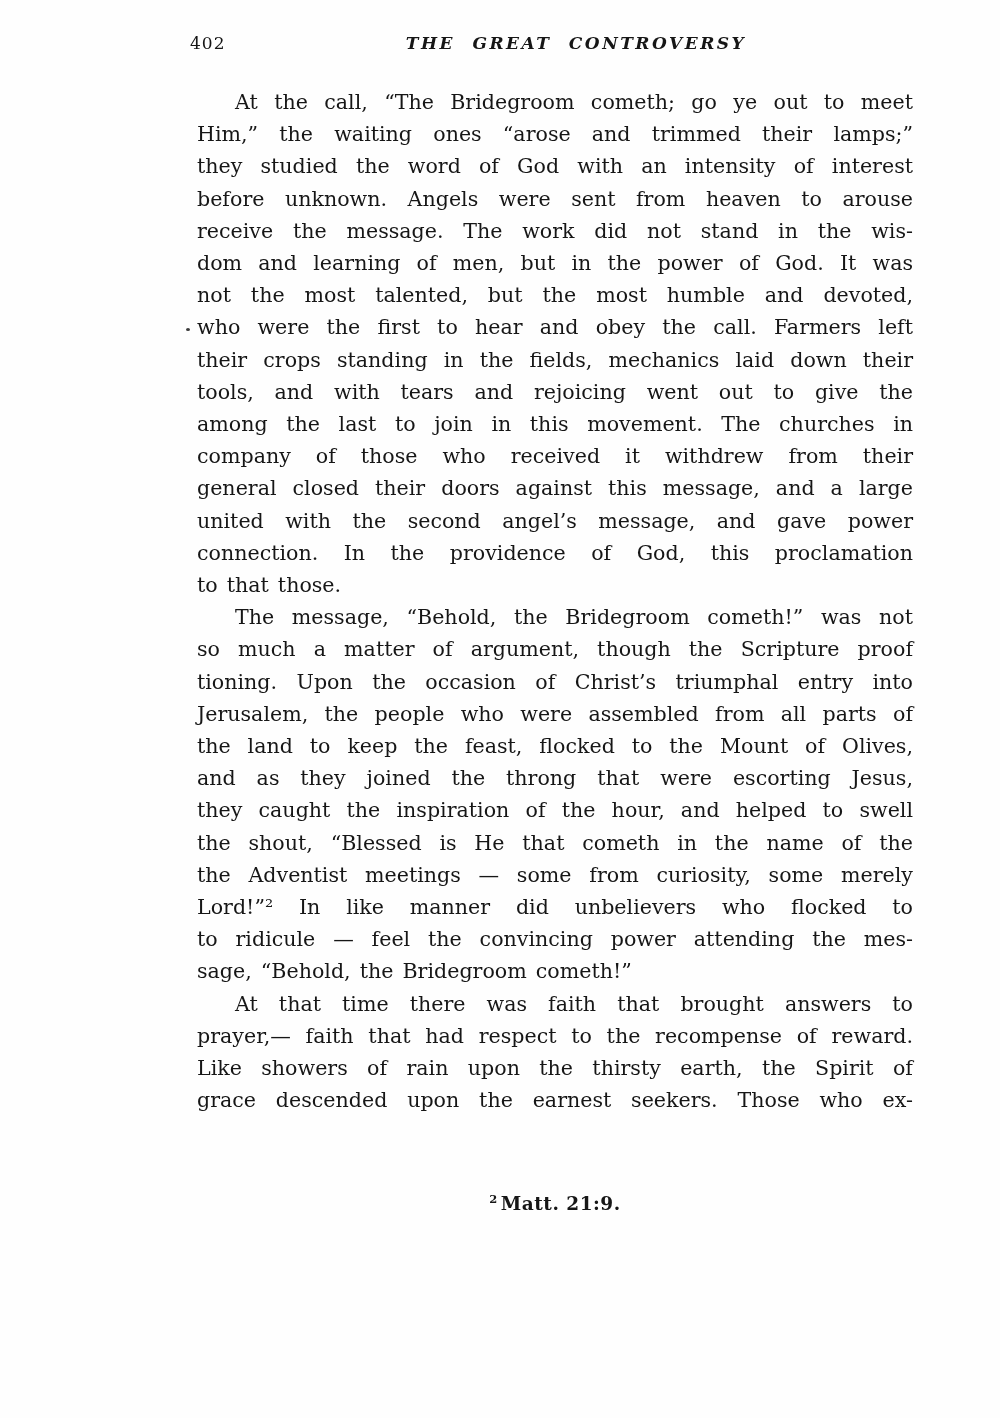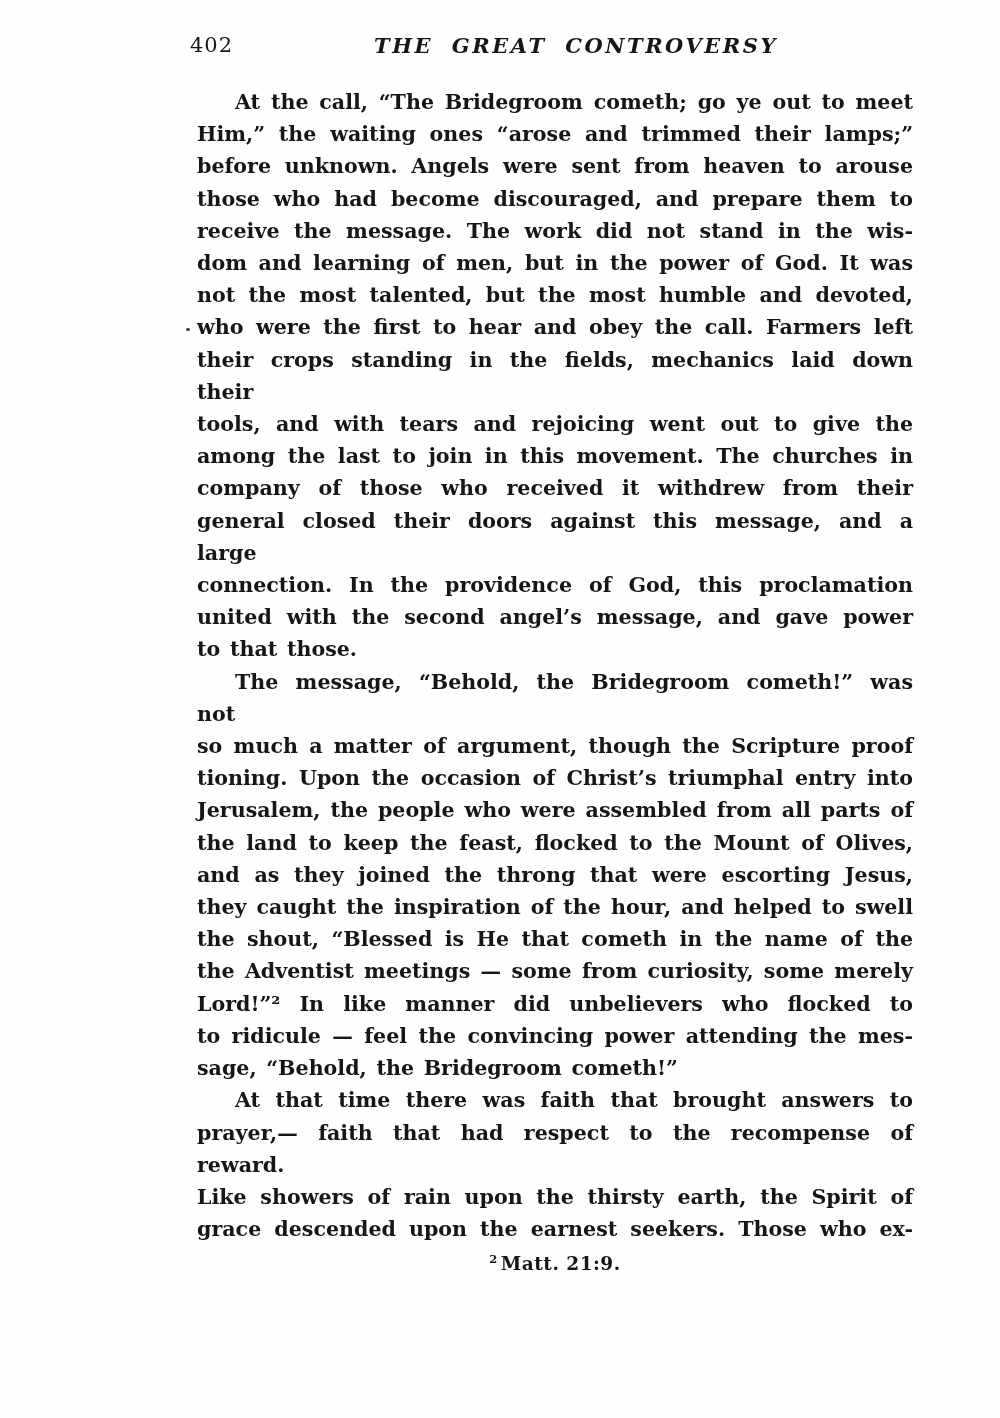--- a/index.html
+++ b/index.html
@@ -17,21 +17,21 @@
     font-family: "DejaVu Serif", "Liberation Serif", serif;
     overflow: hidden;
   }
   
   .running-head {
     position: absolute;
     top: 33px;
     left: 197px;
     width: 716px;
     height: 28px;
-    font-size: 21px;
+    font-size: 17px;
   }
   .page-number {
     position: absolute;
     left: -7px;
     top: 0;
     letter-spacing: 1px;
   }
   .running-title {
     position: absolute;
     left: 0;
@@ -51,32 +51,31 @@
     left: 197px;
     width: 716px;
     font-size: 20.6px;
     line-height: 32.2px;
     word-spacing: 2.5px;
   }
   .line {
     text-align: justify;
     text-align-last: justify;
     white-space: normal;
-    font-weight: bold;
   }
   .line.last {
     text-align-last: left;
   }
   .line.indent {
     text-indent: 38px;
   }
   
   .footnote {
     position: absolute;
-    top: 1252px;
+    top: 1192px;
     left: 197px;
     width: 716px;
     text-align: center;
     font-size: 18.5px;
     font-weight: 600;
     letter-spacing: 0.5px;
   }
   .footnote sup {
     font-size: 0.62em;
     margin-right: 3px;
@@ -98,33 +97,33 @@
 <div class="page">
 
   <header class="running-head">
     <span class="page-number">402</span>
     <span class="running-title">THE GREAT CONTROVERSY</span>
   </header>
 
   <main class="text-block">
       <div class="line indent">At the call, “The Bridegroom cometh; go ye out to meet</div>
       <div class="line">Him,” the waiting ones “arose and trimmed their lamps;”</div>
+      <div class="line">they studied the word of God with an intensity of interest</div>
       <div class="line">before unknown.  Angels were sent from heaven to arouse</div>
-      <div class="line">those who had become discouraged, and prepare them to</div>
       <div class="line">receive the message.  The work did not stand in the wis-</div>
       <div class="line">dom and learning of men, but in the power of God.  It was</div>
       <div class="line">not the most talented, but the most humble and devoted,</div>
       <div class="line">who were the first to hear and obey the call.  Farmers left</div>
       <div class="line">their crops standing in the fields, mechanics laid down their</div>
       <div class="line">tools, and with tears and rejoicing went out to give the</div>
       <div class="line">among the last to join in this movement.  The churches in</div>
       <div class="line">company of those who received it withdrew from their</div>
       <div class="line">general closed their doors against this message, and a large</div>
+      <div class="line">united with the second angel’s message, and gave power</div>
       <div class="line">connection.  In the providence of God, this proclamation</div>
-      <div class="line">united with the second angel’s message, and gave power</div>
       <div class="line last">to that those.</div>
       <div class="line indent">The message, “Behold, the Bridegroom cometh!” was not</div>
       <div class="line">so much a matter of argument, though the Scripture proof</div>
       <div class="line">tioning.  Upon the occasion of Christ’s triumphal entry into</div>
       <div class="line">Jerusalem, the people who were assembled from all parts of</div>
       <div class="line">the land to keep the feast, flocked to the Mount of Olives,</div>
       <div class="line">and as they joined the throng that were escorting Jesus,</div>
       <div class="line">they caught the inspiration of the hour, and helped to swell</div>
       <div class="line">the shout, “Blessed is He that cometh in the name of the</div>
       <div class="line">the Adventist meetings — some from curiosity, some merely</div>

